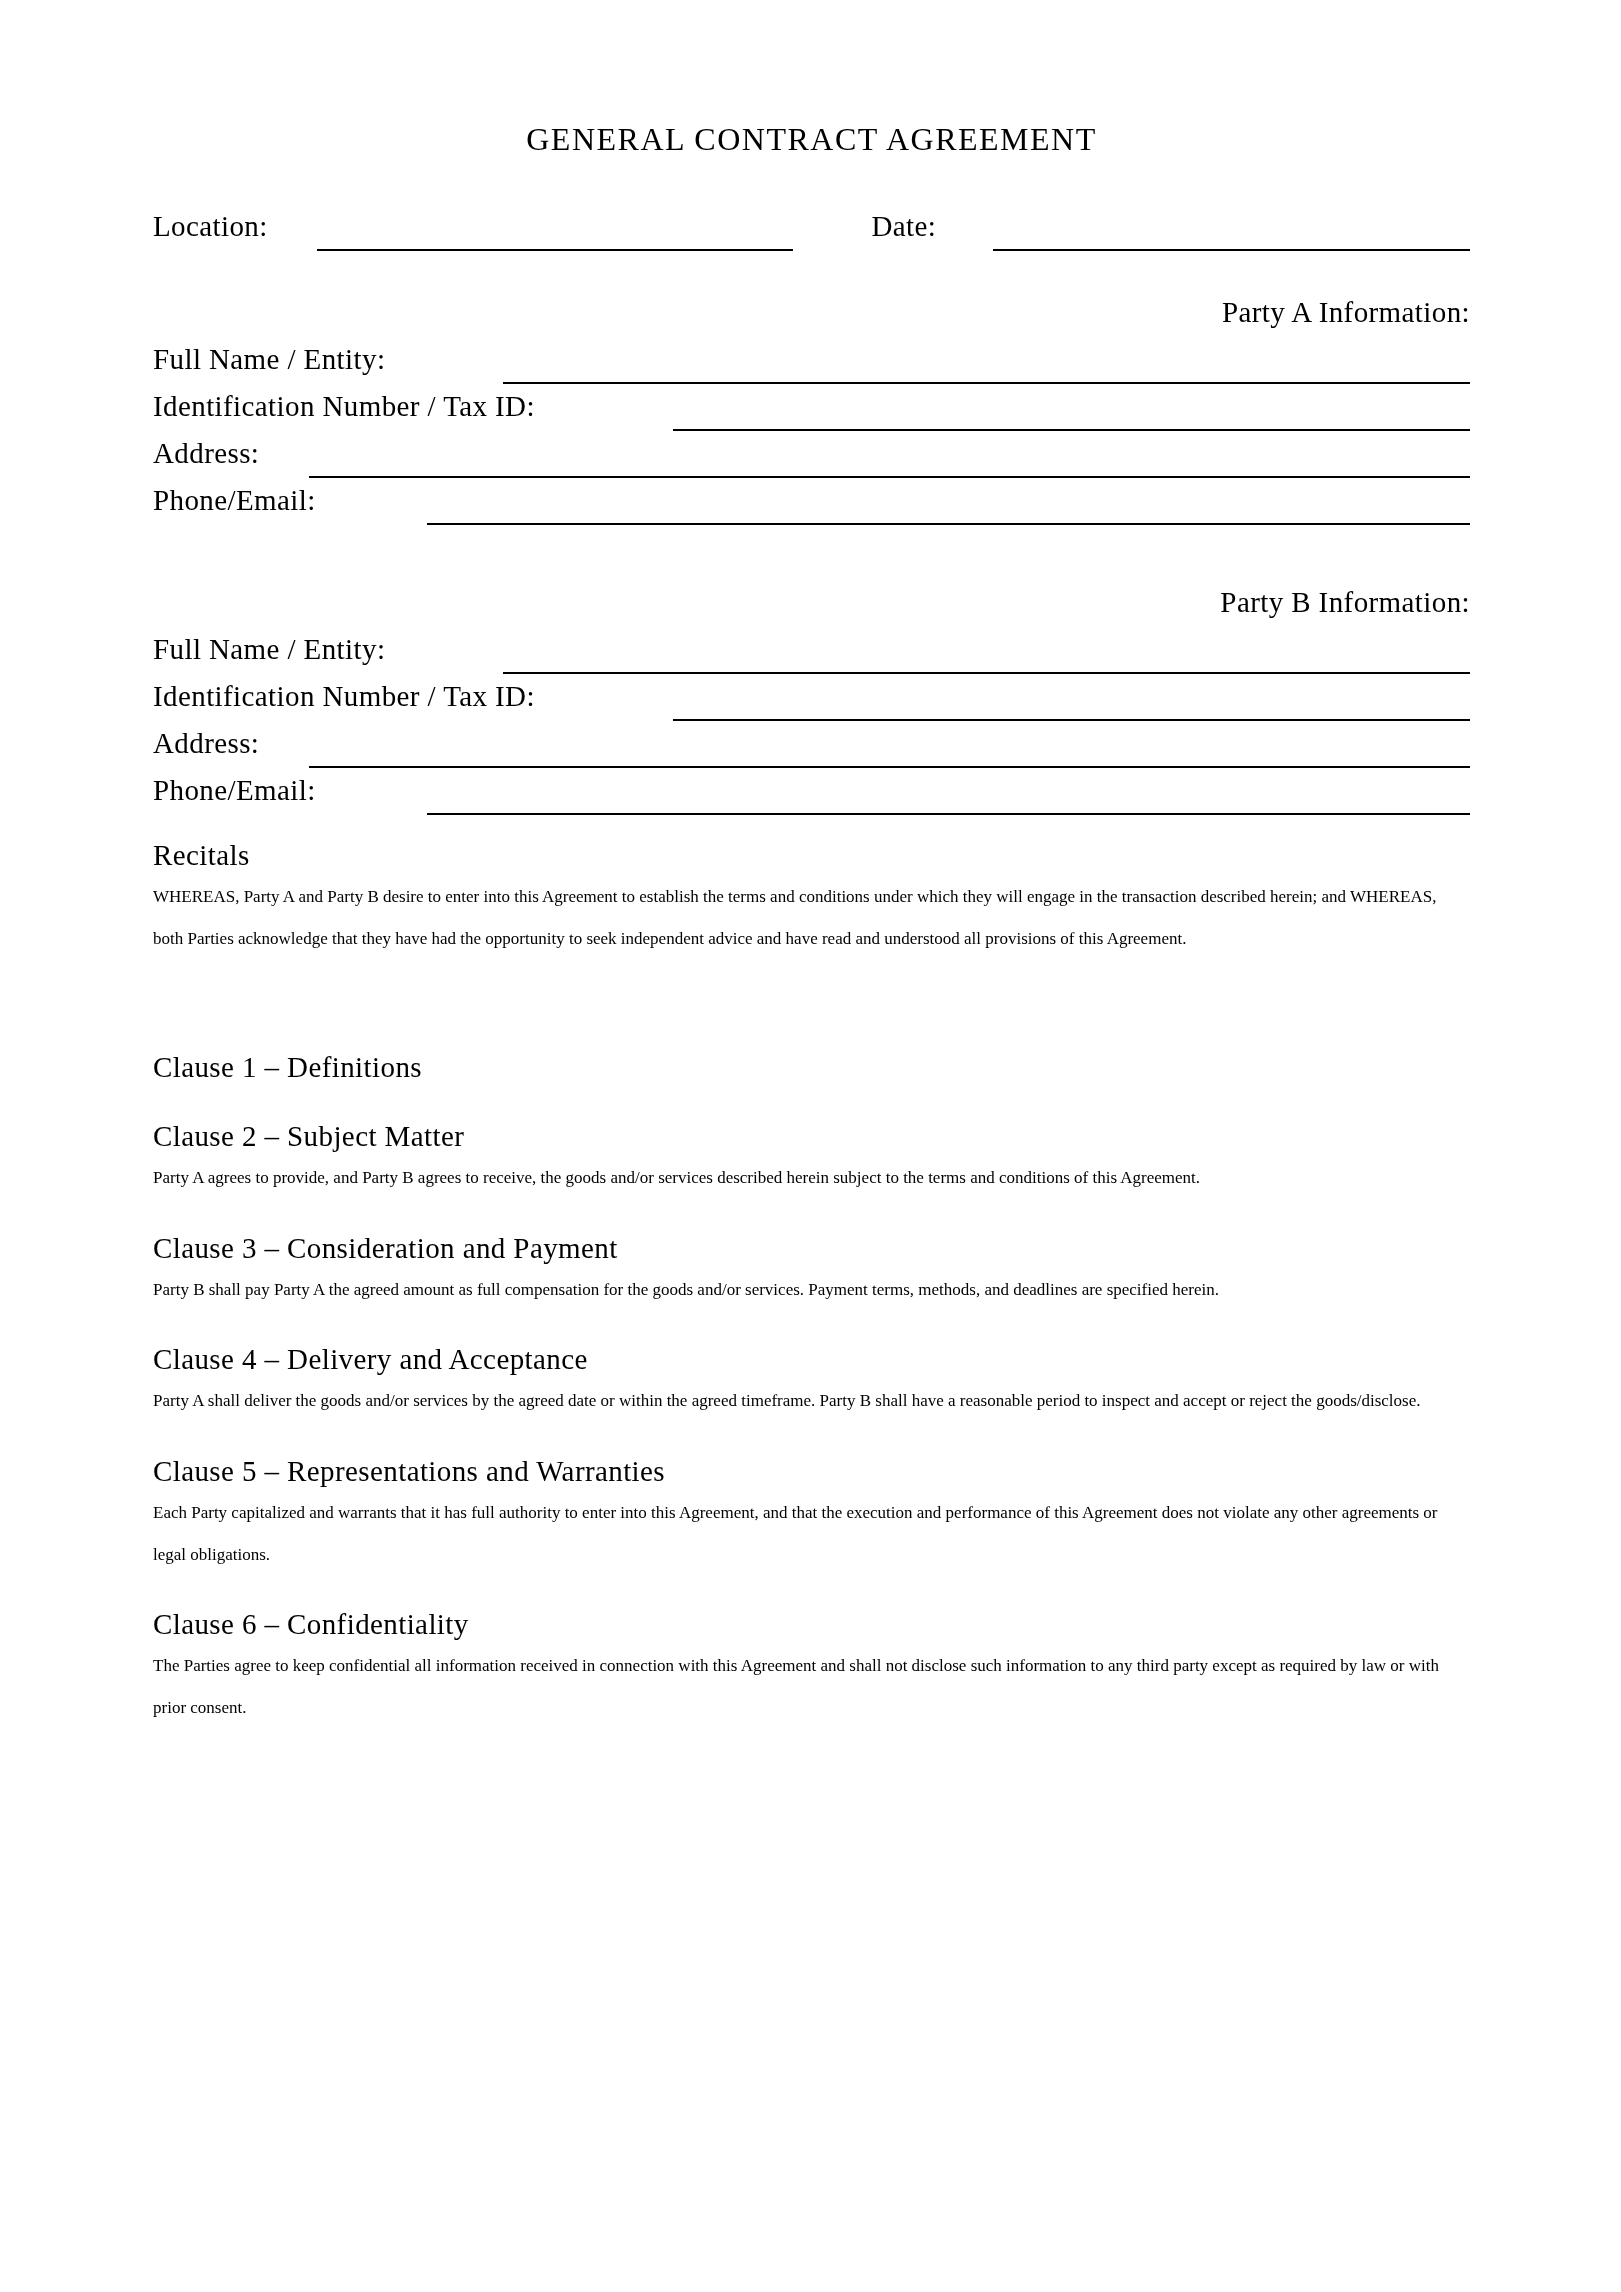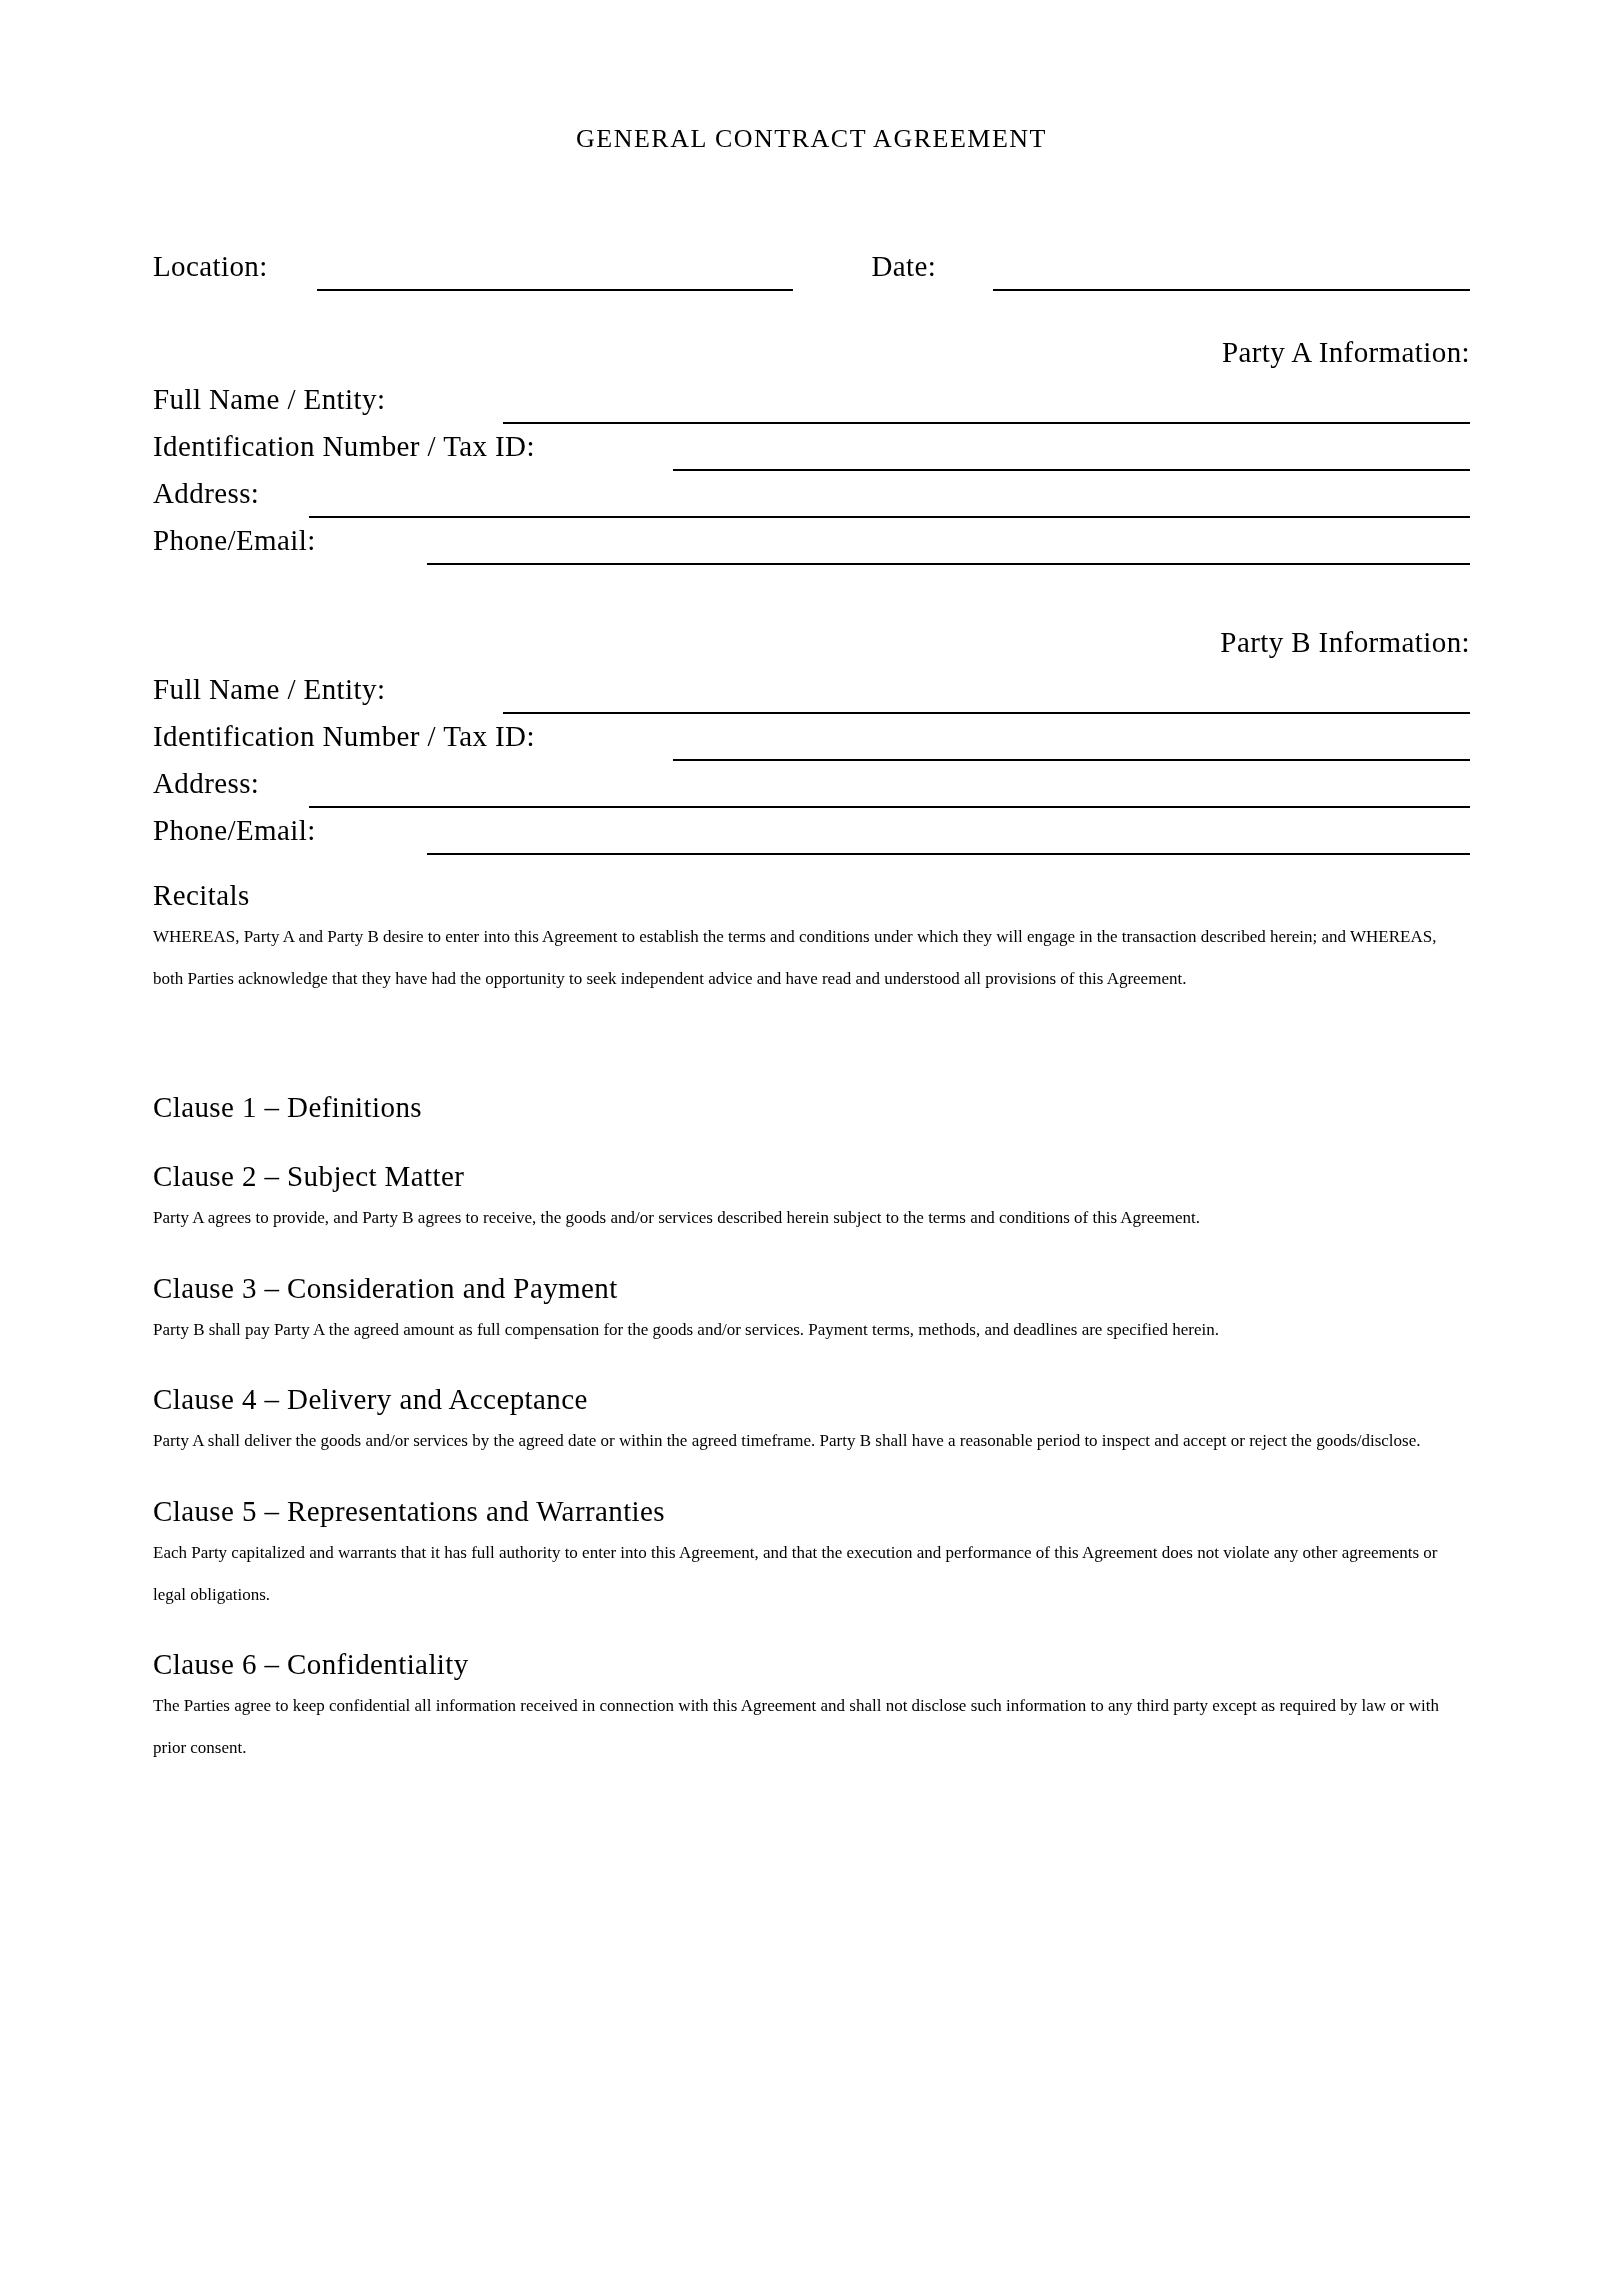--- a/index.html
+++ b/index.html
@@ -10,21 +10,21 @@
     background:#ffffff;
     color:#000000;
     font-family:"Liberation Serif","DejaVu Serif",serif;
     overflow:hidden;
   }
   .content { width:1317px; margin-left:153px; }
 
   .doc-title {
     margin-top:118px;
     text-align:center;
-    font-size:26px;
+    font-size:32px;
     letter-spacing:1.5px;
     line-height:42px;
     white-space:nowrap;
   }
 
   
   .field-row { display:flex; height:47px; }
   .flabel {
     font-size:29px;
     letter-spacing:0.4px;
@@ -32,21 +32,21 @@
     align-self:flex-end;
     padding-bottom:7.8px;
   }
   .fill-line {
     border-bottom:2.9px solid #000000;
     align-self:flex-end;
     height:0;
   }
 
   
-  .locdate-row { margin-top:84px; }
+  .locdate-row { margin-top:44px; }
   .line-location { width:461px; margin-left:49px; }
   .date-label { margin-left:78px; }
   .line-date { flex:1; margin-left:57px; }
 
   
   .party-a { margin-top:39px; }
   .party-b { margin-top:55px; }
   .party-heading-row { display:flex; height:47px;justify-content:flex-end; }
   .field-row .fill-line { flex:1; }
   .w-fullname { width:350px; }

